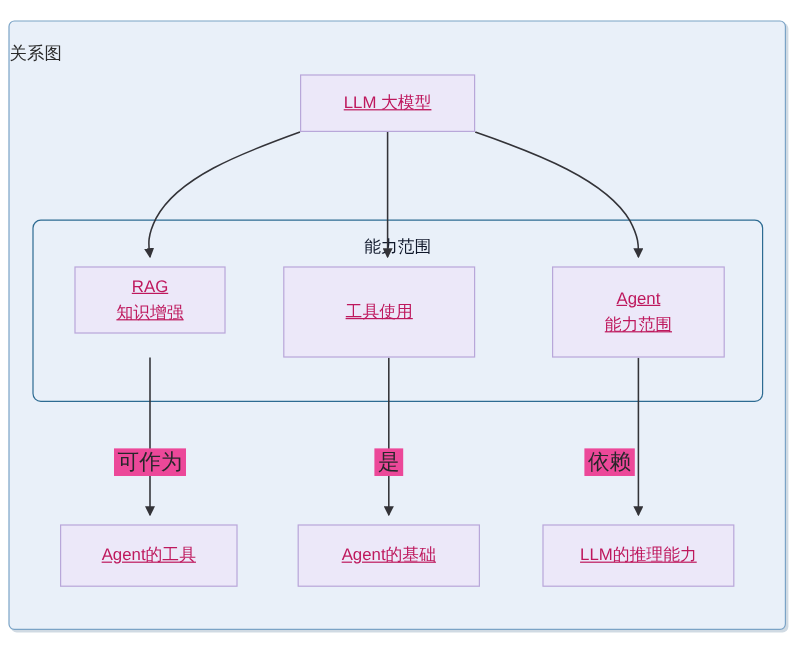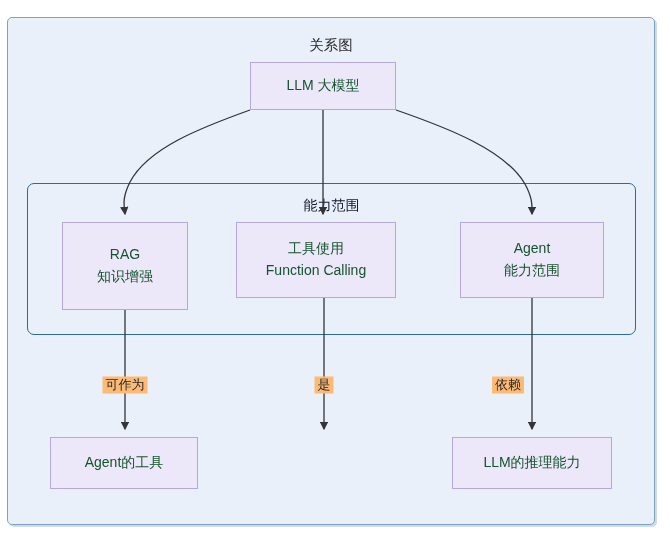--- a/index.html
+++ b/index.html
@@ -26,21 +26,20 @@
     border: 1.3px solid #7ba3c6;
     border-radius: 5px;
     box-sizing: border-box;
     box-shadow: 2px 2px 0 rgba(120,150,175,0.35);
   }
   .outer-title {
     position: absolute;
     left: 0;
     top: 20px;
     width: 100%;
-    text-align: center;
     font-size: 14.5px;
     color: #2b2b2b;
     line-height: 1;
   }
   
   .inner-cluster {
     position: absolute;
     left: 27px;
     top: 183px;
     width: 609px;
@@ -63,33 +62,34 @@
   
   .node {
     position: absolute;
     background: #ece8f9;
     border: 1.3px solid #b8a7d9;
     box-sizing: border-box;
     display: flex;
     flex-direction: column;
     align-items: center;
     justify-content: center;
-    color: #14532d;
+    color: #be185d;
     font-size: 14px;
     line-height: 1.55;
     text-align: center;
     z-index: 4;
+    text-decoration: underline;
   }
   .node .ln { display: block; white-space: nowrap; }
 
   
   #node-llm { left: 250px; top: 62px; width: 146px; height: 48px; }
 
   
-  #node-rag   { left: 62px;  top: 222px; width: 126px; height: 88px; }
+  #node-rag   { left: 62px;  top: 222px; width: 126px; height: 56px; }
   #node-tool  { left: 236px; top: 222px; width: 160px; height: 76px; }
   #node-agent { left: 460px; top: 222px; width: 144px; height: 76px; }
 
   
   #node-agent-tool { left: 50px;  top: 437px; width: 148px; height: 52px; }
   #node-agent-base { left: 248px; top: 437px; width: 152px; height: 52px; }
   #node-llm-reason { left: 452px; top: 437px; width: 160px; height: 52px; }
 
   
   #edges {
@@ -100,23 +100,23 @@
     pointer-events: none;
   }
   .edge-path {
     fill: none;
     stroke: #333338;
     stroke-width: 1.3px;
   }
   
   .edge-label {
     position: absolute;
-    background: #fdba74;
+    background: #ec4899;
     color: #27272b;
-    font-size: 13px;
+    font-size: 18px;
     line-height: 1.15;
     padding: 1px 3px;
     white-space: nowrap;
     z-index: 5;
     transform: translate(-50%, -50%);
   }
   #lbl-1 { left: 125px; top: 385px; }
   #lbl-2 { left: 324px; top: 385px; }
   #lbl-3 { left: 508px; top: 385px; }
 </style>
@@ -157,32 +157,34 @@
     <span class="ln">LLM 大模型</span>
   </div>
 
   <div class="node" id="node-rag">
     <span class="ln">RAG</span>
     <span class="ln">知识增强</span>
   </div>
 
   <div class="node" id="node-tool">
     <span class="ln">工具使用</span>
-    <span class="ln">Function Calling</span>
   </div>
 
   <div class="node" id="node-agent">
     <span class="ln">Agent</span>
     <span class="ln">能力范围</span>
   </div>
 
   <div class="node" id="node-agent-tool">
     <span class="ln">Agent的工具</span>
   </div>
 
+  <div class="node" id="node-agent-base">
+    <span class="ln">Agent的基础</span>
+  </div>
 
   <div class="node" id="node-llm-reason">
     <span class="ln">LLM的推理能力</span>
   </div>
 
   <div class="edge-label" id="lbl-1">可作为</div>
   <div class="edge-label" id="lbl-2">是</div>
   <div class="edge-label" id="lbl-3">依赖</div>
 
 </div>

